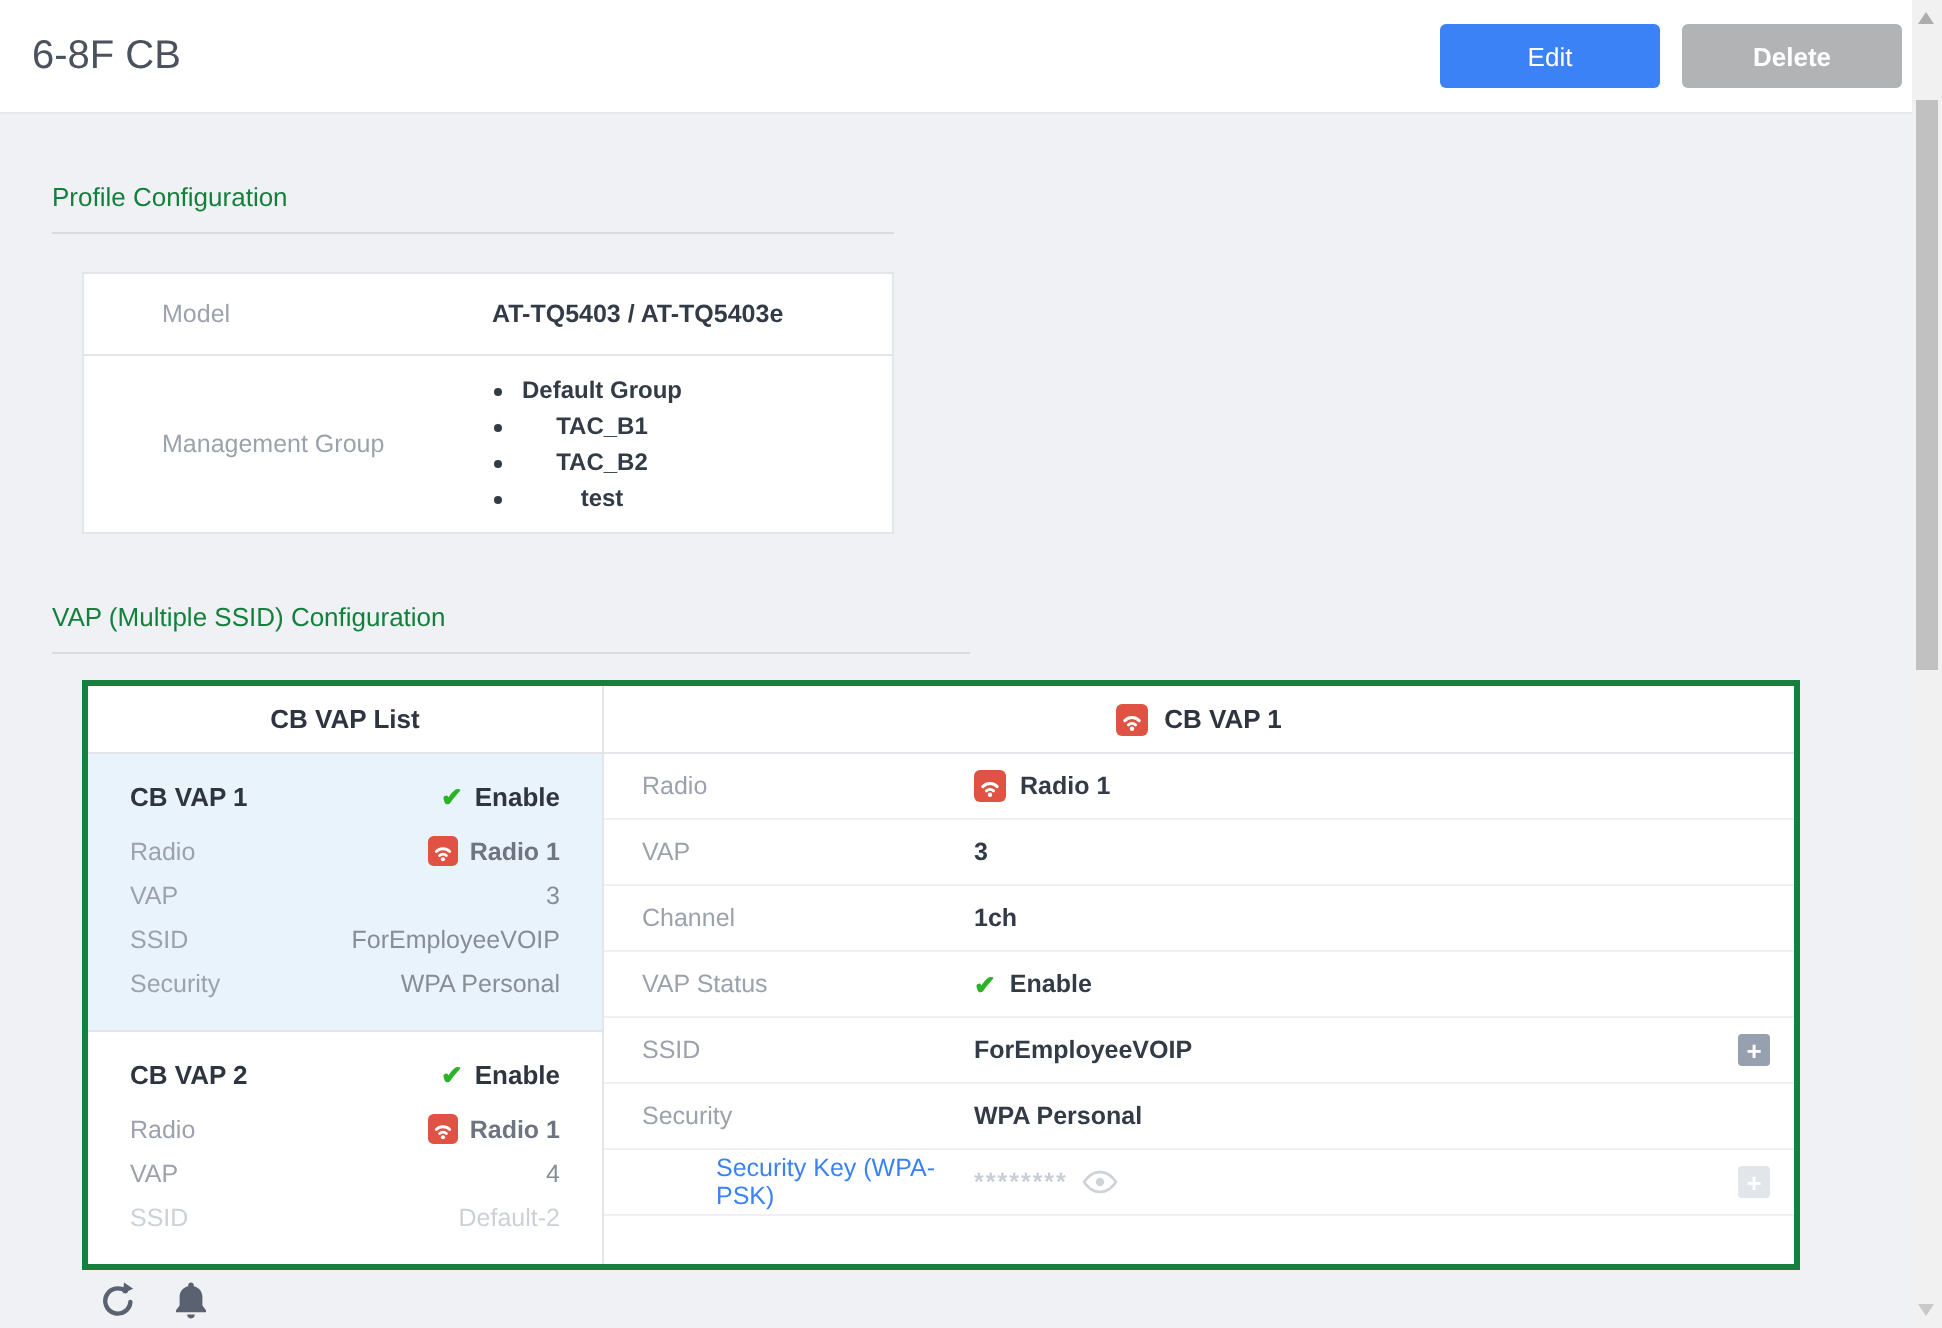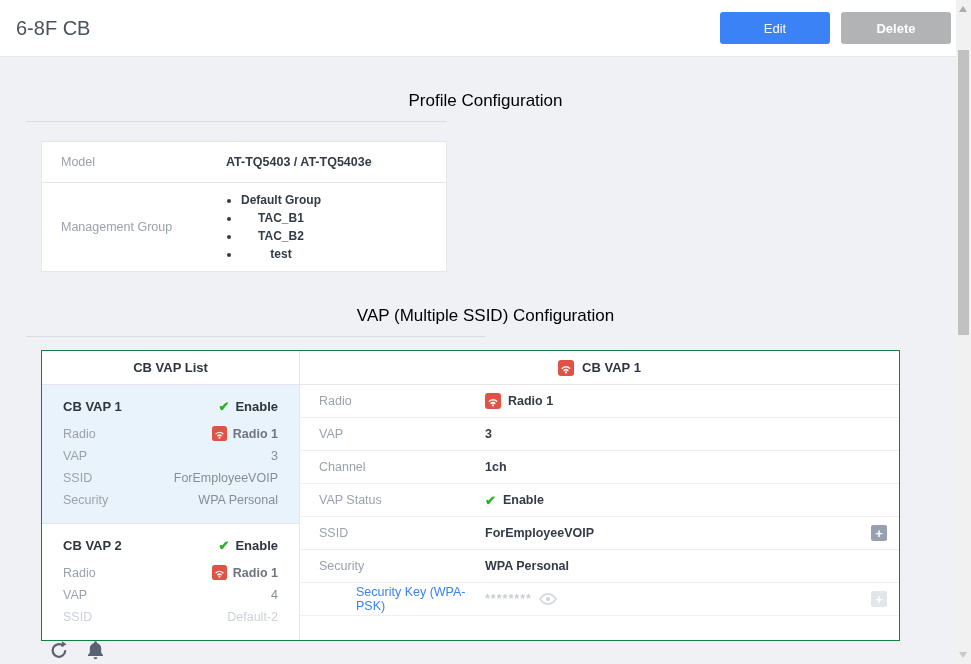--- a/index.html
+++ b/index.html
@@ -29,55 +29,55 @@
     color:#ffffff; font-size:13px;
     font-family:"Liberation Sans", sans-serif;
     cursor:pointer;
   }
   .btn-edit   { left:720px; background:#3b82f6; }
   .btn-delete { left:841px; background:#b1b3b5;font-weight:bold; }
 
   
   .content { padding:0 26px; }
   .section-title {
-    font-size:17px; font-weight:400; color:#000000;
-    margin-top:34px; padding-bottom:10px;text-align:center;
+    font-size:13px; font-weight:400; color:#15803d;
+    margin-top:34px; padding-bottom:10px;
   }
   .rule { height:1px; background:#d9dbdf; }
   .rule-profile { width:421px; }
   .rule-vap { width:459px; }
 
   
   .profile-table {
     margin:19px 0 0 15px;
     width:406px;
     background:#ffffff;
     border:1px solid #e3e5e9;
   }
   .p-row { display:flex; align-items:center; }
   .p-row + .p-row { border-top:1px solid #e3e5e9; }
   .p-row-model { height:40px; }
   .p-row-group { min-height:88px; }
   .p-label {
     width:184px; padding-left:19px; flex-shrink:0;
-    font-size:12.5px; color:#9ba2ac;
+    font-size:12.5px; color:#9ba2ac;margin-left:20px;
   }
   .p-value { font-size:12.5px; font-weight:700; color:#333b47; }
   ul.groups { margin:10px 0 10px 0; padding-left:15px;text-align:center; }
   ul.groups li {
     font-size:12px; font-weight:700; color:#333b47;
     margin:4px 0; list-style:disc;
   }
 
   
   .vap-table {
     margin:13px 0 0 15px;
     width:859px;
     background:#ffffff;
-    border:1px solid #15803d;
+    border:3px solid #15803d;
     display:flex;
   }
   .vap-list { width:258px; border-right:1px solid #e3e5e9; flex-shrink:0; }
   .vap-detail { flex:1; }
   .list-header, .detail-header {
     height:34px;
     border-bottom:1px solid #e3e5e9;
     display:flex; align-items:center; justify-content:center;
     font-size:13px; font-weight:700; color:#2f3540;
     gap:8px;

